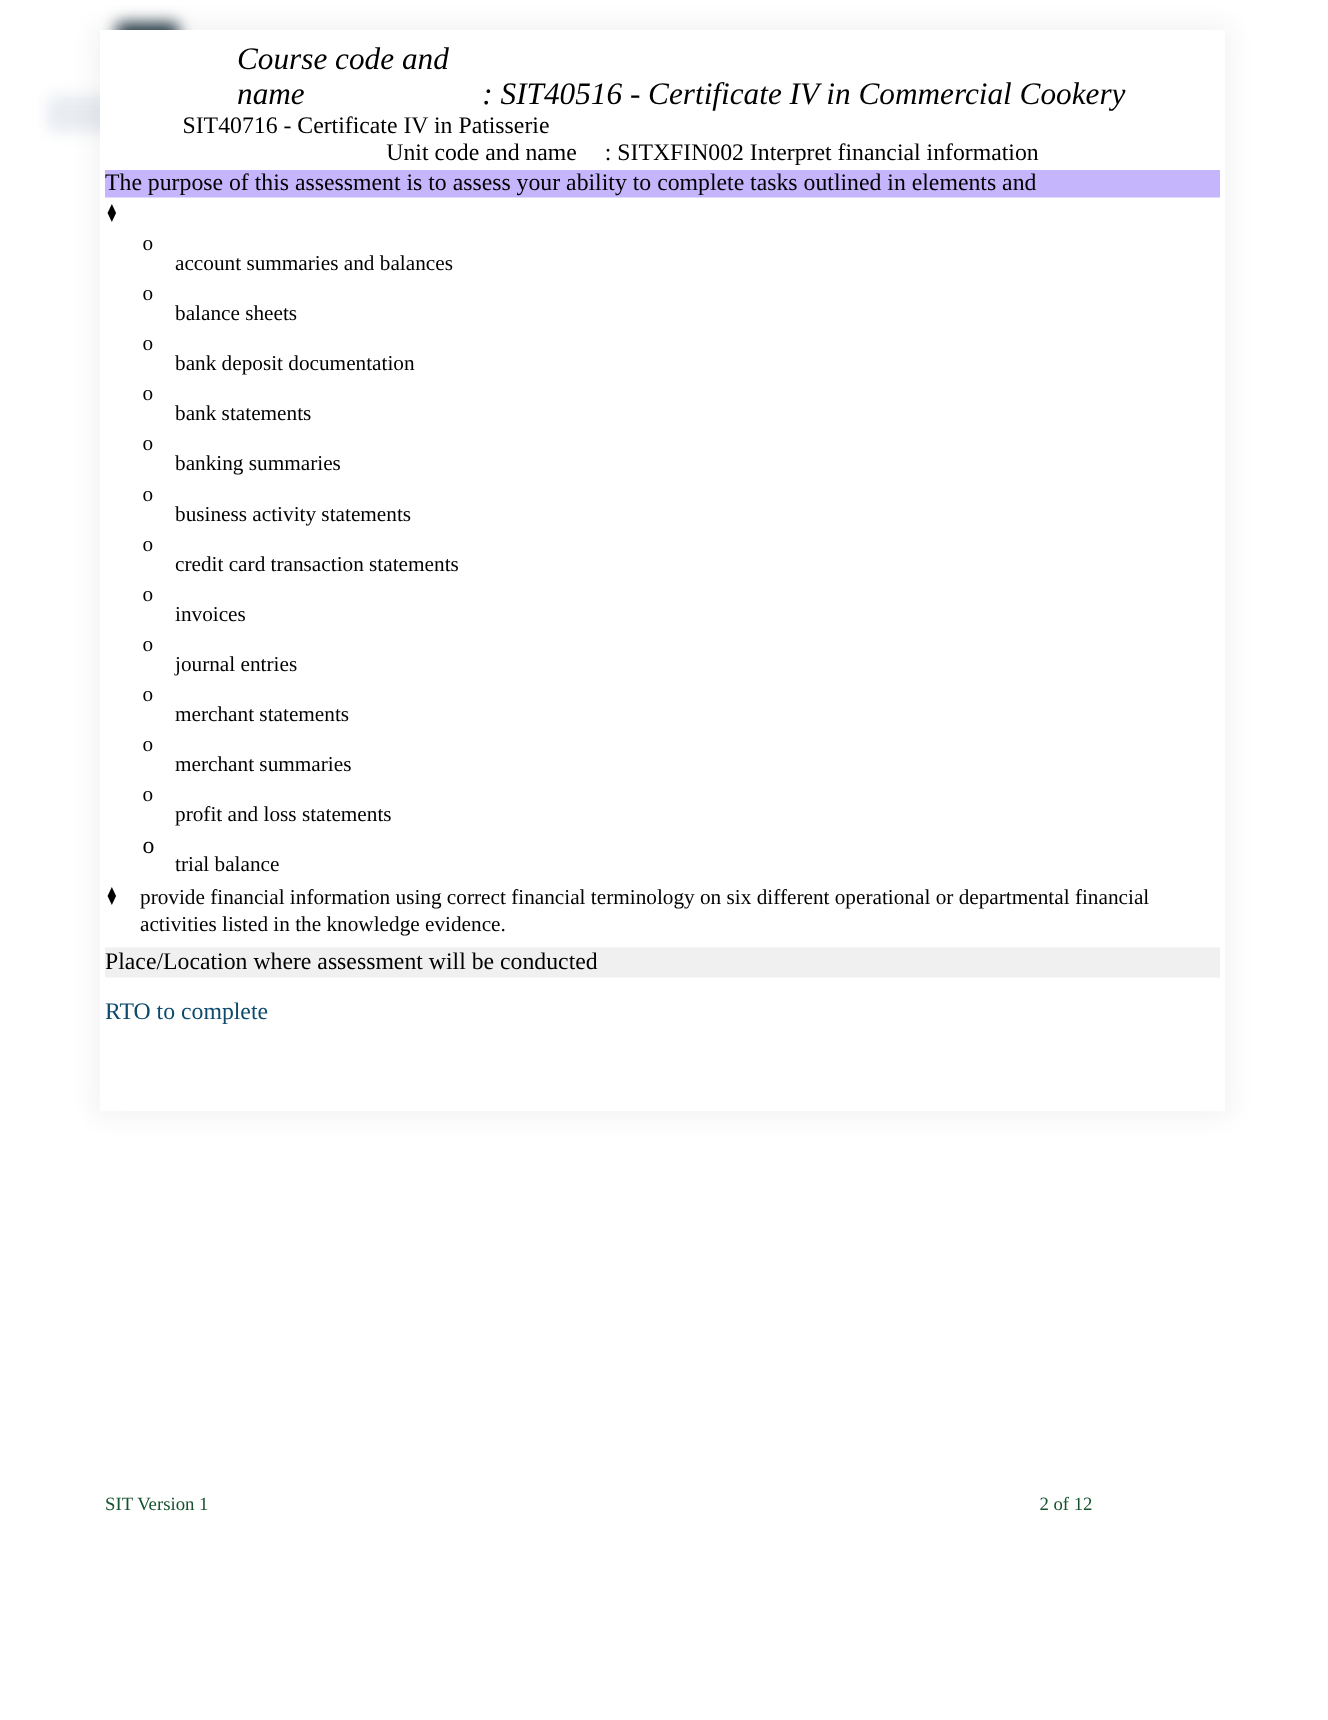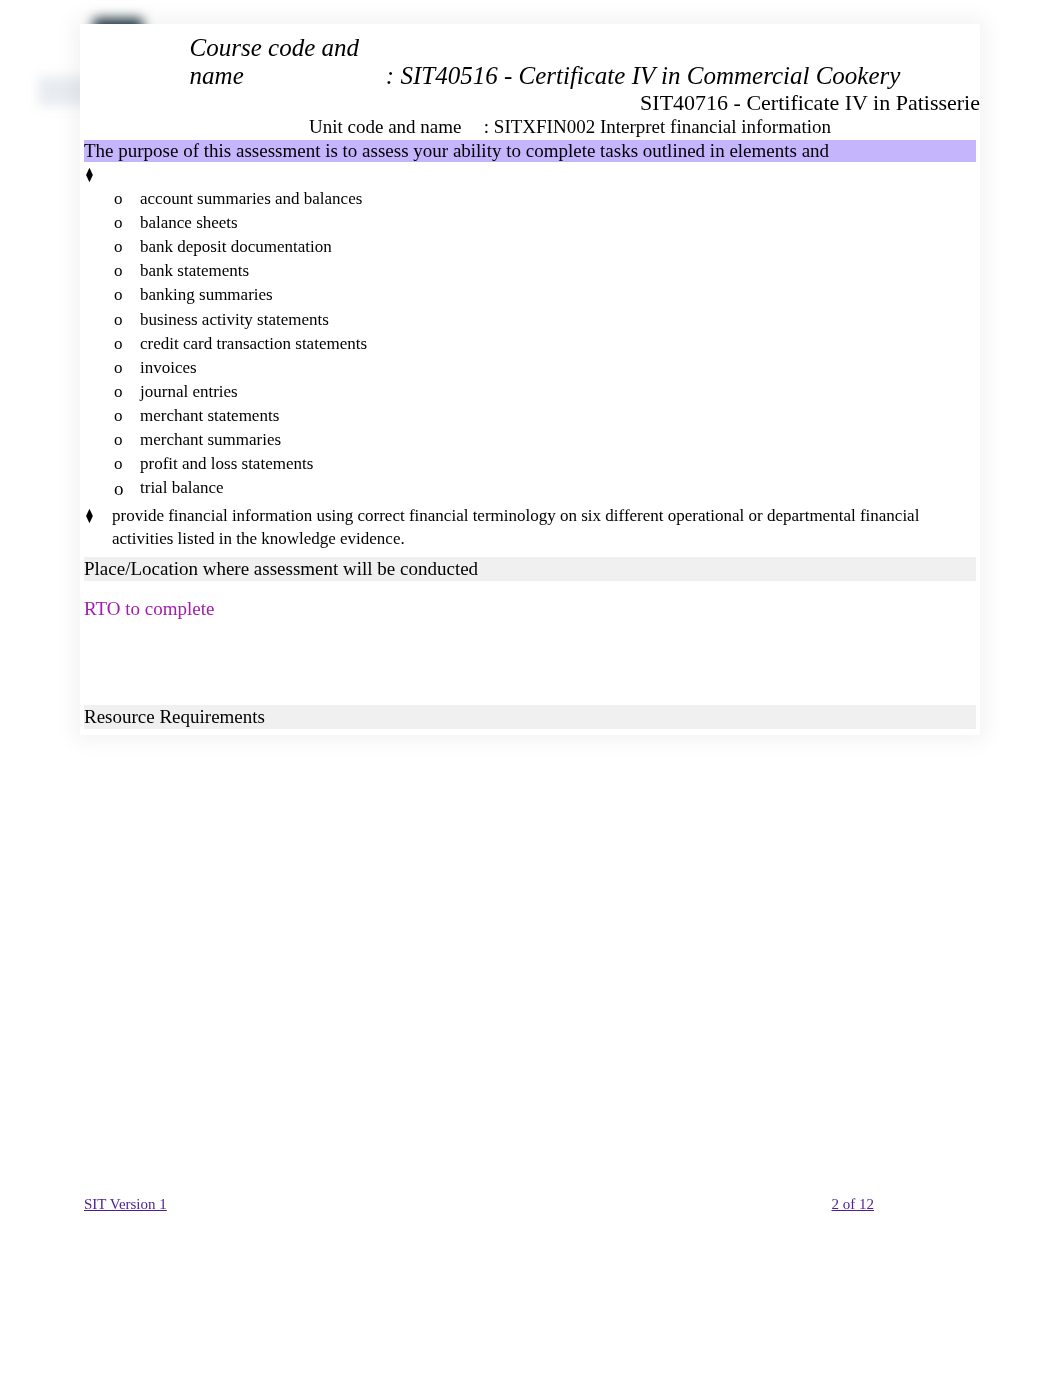--- a/index.html
+++ b/index.html
@@ -55,22 +55,22 @@
       padding-top: 2px;
     }
     .course-line1 {
       font-size: 25px;
       text-align: center;
       margin-top: 8px;
       padding-left: 30px;
       font-style: italic;
     }
     .course-line2 {
-      font-size: 22px;
-      text-align: right;
+      font-size: 19px;
+      text-align: left;
     }
     .unit-line {
       font-size: 19px;
       text-align: center;
       padding-left: 80px;
     }
     .assess-purpose {
       background: #c4b5fd;
       font-size: 19px;
       margin: 2px 4px 0 4px;
@@ -104,50 +104,50 @@
       display: flex;
       font-size: 17px;
       line-height: 1.42;
     }
     .sub-item .omark {
       width: 26px;
       flex-shrink: 0;
     }
     .sub-item .otext {
       flex: 1;
+      margin-top: 16px;
     }
     .sub-item.last .omark {
       font-size: 19px;
     }
     .place-row {
       background: #f0f0f0;
       font-size: 19px;
       margin: 4px 4px 16px 4px;
       padding: 1px 0;
     }
     .rto-row {
-      color: #a21caf;
+      color: #0c4a6e;
       font-size: 19px;
       margin: 0 4px;
-      padding: 1px 0 85px 0;
+      padding: 1px 0 64px 0;
     }
     .resource-row {
       background: #f0f0f0;
       font-size: 19px;
       margin: 0 4px 2px 4px;
       padding: 1px 0;
     }
     .footer {
       position: absolute;
       left: 84px;
       top: 1196px;
       width: 790px;
       font-size: 15px;
-      color: #4c1d95;
-      text-decoration: underline;
+      color: #14532d;
     }
     .footer .line1 {
       display: flex;
       justify-content: space-between;
     }
     .footer .line2 {
       padding-left: 6px;
     }
     .label-span {
       display: inline-block;
@@ -239,21 +239,20 @@
       </div>
   </div>
 
   <div class="bullet-main">
     <div class="mark">⧫</div>
     <div class="text">provide financial information using correct financial terminology on six different operational or departmental financial activities listed in the knowledge evidence.</div>
   </div>
 
   <div class="place-row">Place/Location where assessment will be conducted</div>
   <div class="rto-row">RTO to complete</div>
-  <div class="resource-row">Resource Requirements</div>
 </div>
 
 <div class="footer">
   <div class="line1">
     <span>SIT Version 1</span>
     <span>2 of 12</span>
   </div>
 </div>
 
 </body></html>

